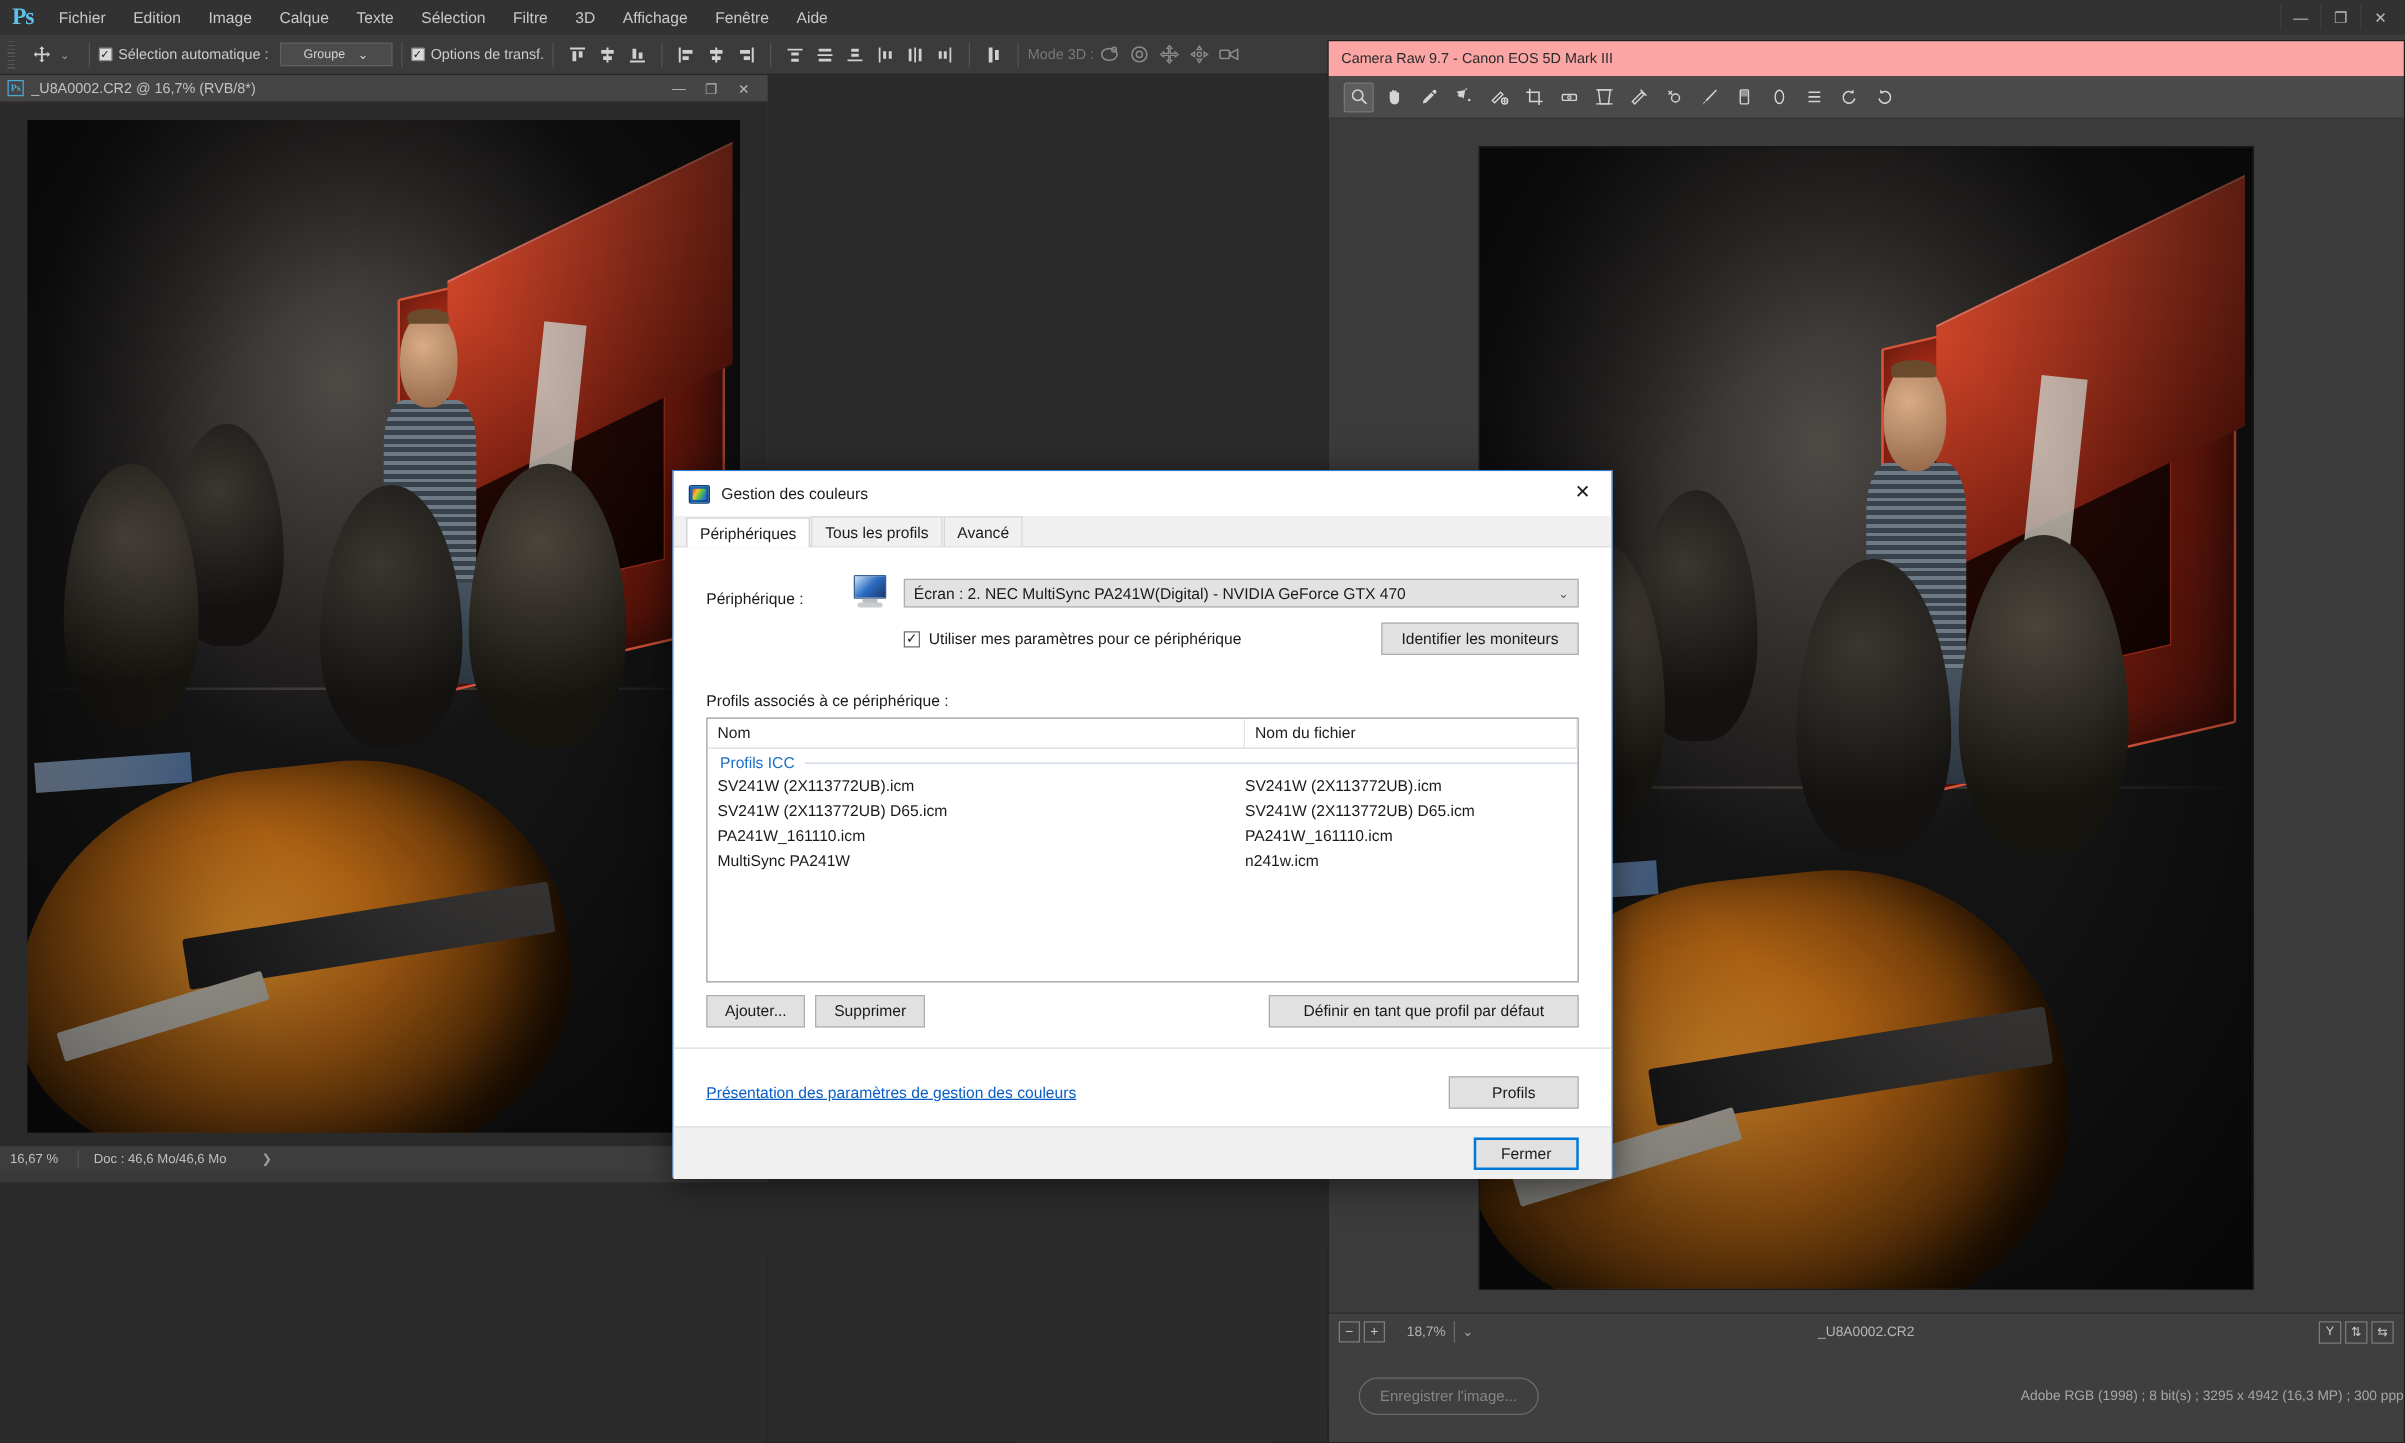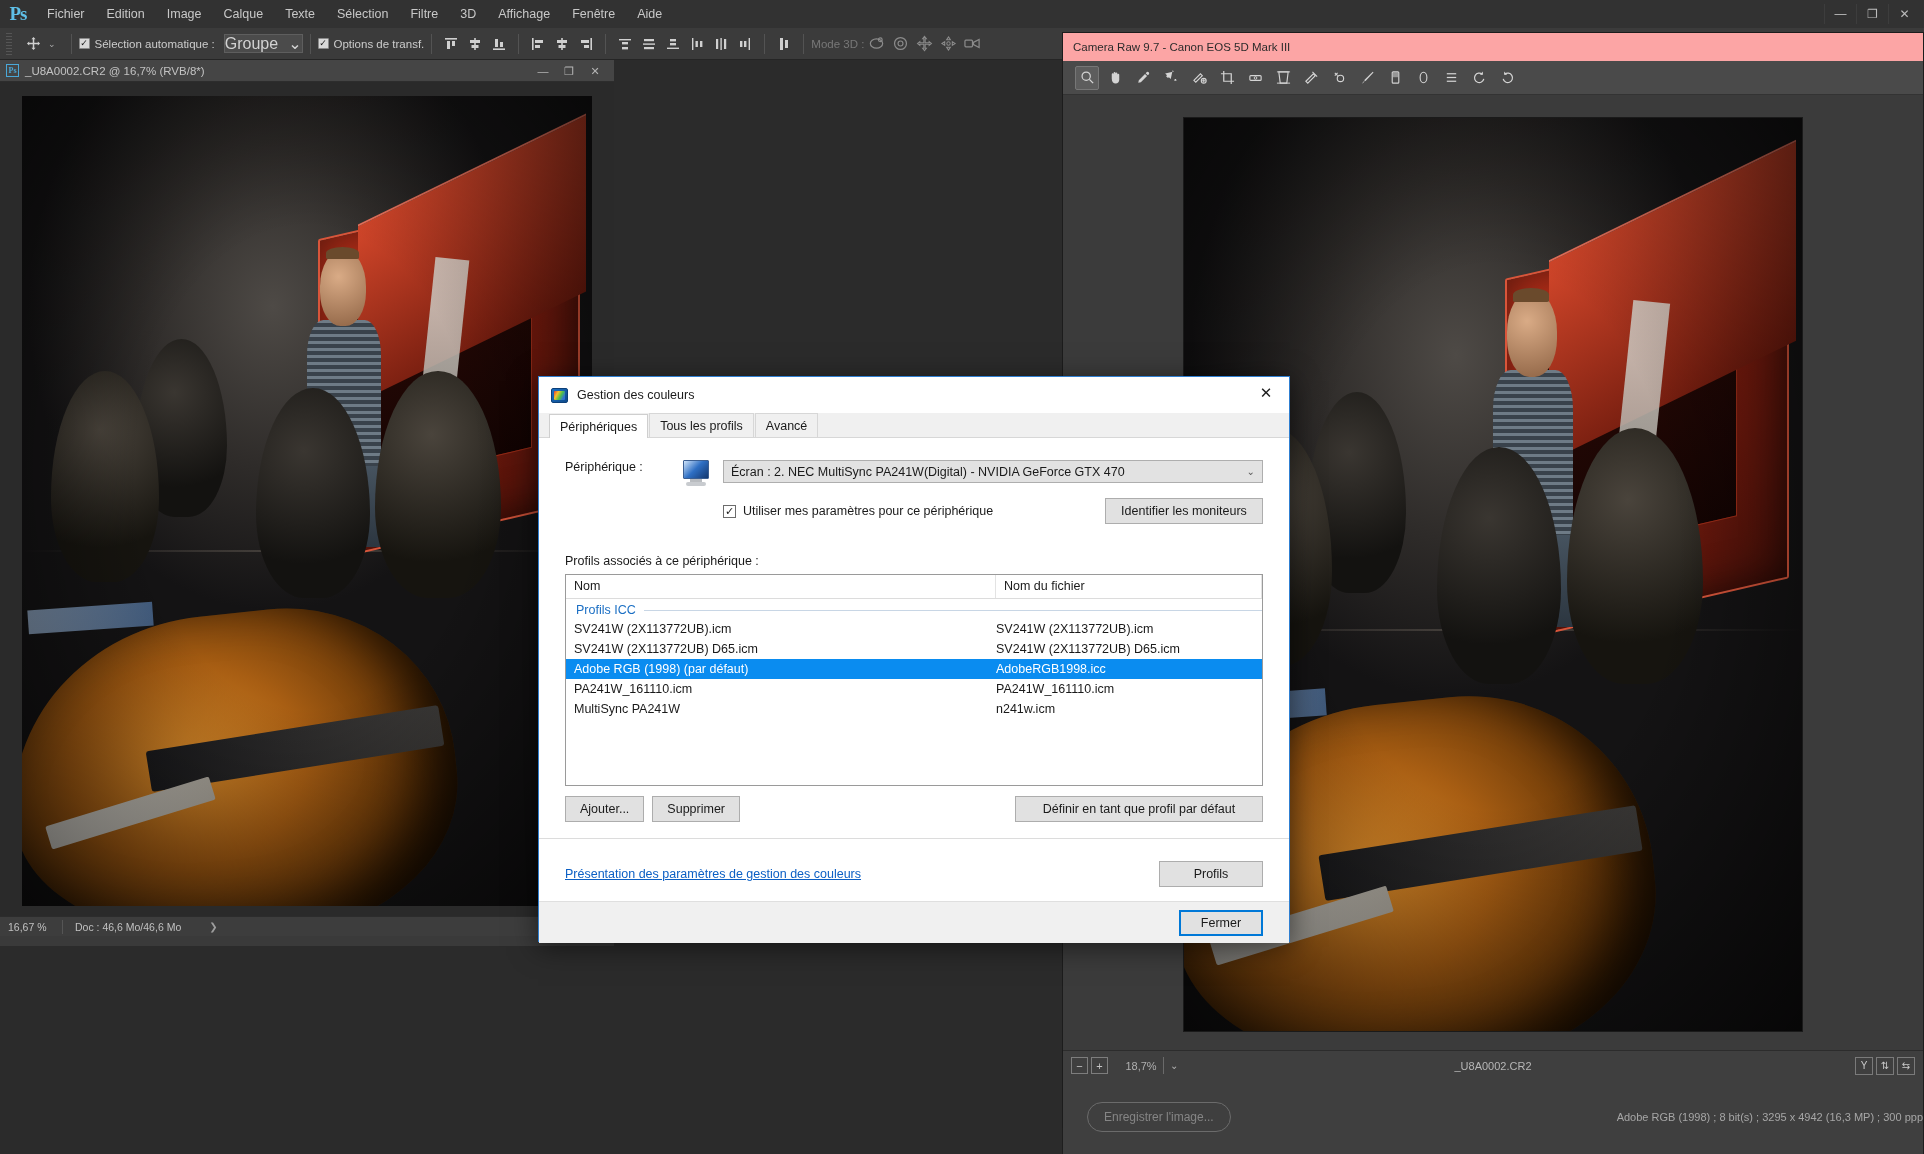--- a/index.html
+++ b/index.html
@@ -50,22 +50,22 @@
   .opt-sep { width:1px; height:20px; background:#535353; margin: 0 7px; }
   .opt-check {
     display:flex; align-items:center; gap:5px; color:#cccccc; font-size:11.5px; white-space:nowrap;
   }
   .cbox {
     width:11px; height:11px; background:#d9d9d9; border:1px solid #8a8a8a; border-radius:1px;
     display:flex; align-items:center; justify-content:center; color:#1a1a1a; font-size:9px; line-height:1;
   }
   .opt-select {
     margin-left: 9px; height:19px; min-width:68px; background:#4b4b4b; border:1px solid #5e5e5e;
-    color:#d2d2d2; font-size:16px; display:flex; align-items:center; justify-content:space-between;
-    padding: 0 0; gap: 10px;
+    color:#d2d2d2; font-size:10px; display:flex; align-items:center; justify-content:space-between;
+    padding: 0 18px; gap: 10px;
   }
   .align-icon {
     width: 24px; height: 24px; display:flex; align-items:center; justify-content:center;
     color: #d0d0d0;
   }
   .opt-dim { color:#787878; font-size:11.5px; white-space:nowrap; margin-left:0; }
 
   
   .doc-window {
     position: absolute; left: 0; top: 60px; width: 614px; height: 886px; background: #3a3a3a;
@@ -277,21 +277,21 @@
   .cm-tab {
     height: 24px; padding: 0 10px; display:flex; align-items:center;
     border: 1px solid #d7d7d7; border-bottom:none; background:#f0f0f0; font-size: 12.5px;
     margin-right: 1px; color:#1a1a1a;
   }
   .cm-tab.active { background:#ffffff; border-color:#cfcfcf; position:relative; top:1px; }
   .cm-panel {
     background:#ffffff; margin: 0 0 0 0; height: 505px; border-top:none;
     padding: 22px 26px 0 26px; position:relative;
   }
-  .row-device { display:flex; align-items:flex-start; gap: 0; }
+  .row-device { display:flex; align-items:flex-end; gap: 0; }
   .lbl-device { width: 116px; font-size:12.5px; }
   .monitor-icon {
     width: 30px; height: 26px; position:relative; margin-right: 12px;
   }
   .monitor-icon .scr {
     position:absolute; left:2px; top:0; width:26px; height:19px;
     background: linear-gradient(135deg,#cfe4fa 0%, #2e6fc4 48%, #14386f 100%);
     border:1px solid #3b5f92; border-radius:1px;
   }
   .monitor-icon .stand {
@@ -786,24 +786,20 @@
             <span class="gline"></span>
           </div>
           <div class="list-row">
             <div class="lr-name">SV241W (2X113772UB).icm</div>
             <div class="lr-file">SV241W (2X113772UB).icm</div>
           </div>
           <div class="list-row">
             <div class="lr-name">SV241W (2X113772UB) D65.icm</div>
             <div class="lr-file">SV241W (2X113772UB) D65.icm</div>
           </div>
-          <div class="list-row selected">
-            <div class="lr-name">Adobe RGB (1998) (par défaut)</div>
-            <div class="lr-file">AdobeRGB1998.icc</div>
-          </div>
           <div class="list-row">
             <div class="lr-name">PA241W_161110.icm</div>
             <div class="lr-file">PA241W_161110.icm</div>
           </div>
           <div class="list-row">
             <div class="lr-name">MultiSync PA241W</div>
             <div class="lr-file">n241w.icm</div>
           </div>
         </div>
 

